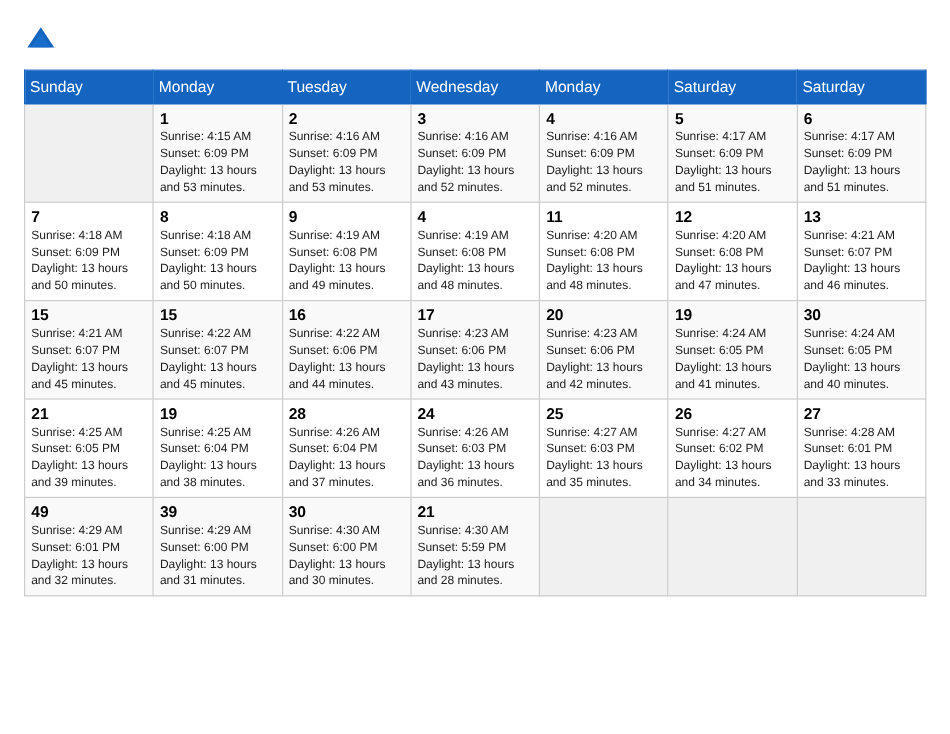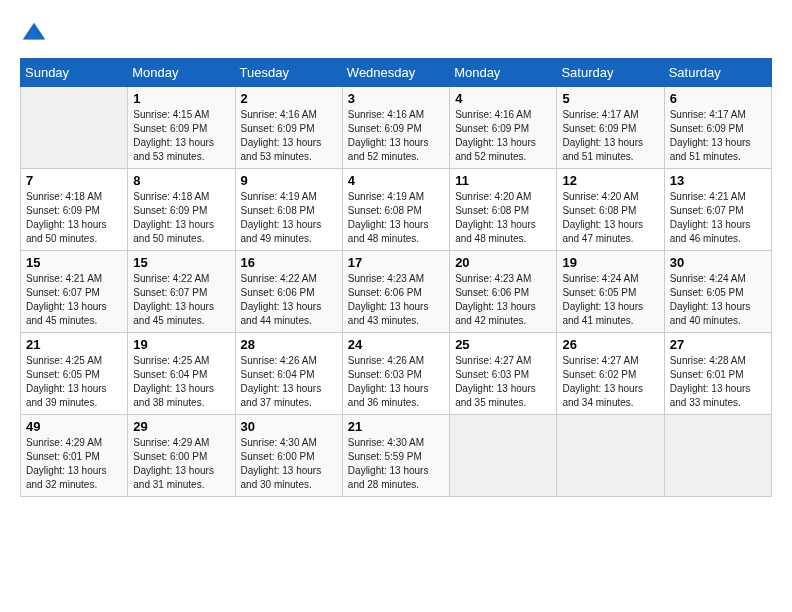--- a/index.html
+++ b/index.html
@@ -227,21 +227,21 @@
           <span class="day-num">27</span>
           <div class="cell-text">Sunrise: 4:28 AM<br>Sunset: 6:01 PM<br>Daylight: 13 hours and 33 minutes.</div>
         </td>
       </tr>
       <tr>
         <td>
           <span class="day-num">49</span>
           <div class="cell-text">Sunrise: 4:29 AM<br>Sunset: 6:01 PM<br>Daylight: 13 hours and 32 minutes.</div>
         </td>
         <td>
-          <span class="day-num">29</span>
+          <span class="day-num">39</span>
           <div class="cell-text">Sunrise: 4:29 AM<br>Sunset: 6:00 PM<br>Daylight: 13 hours and 31 minutes.</div>
         </td>
         <td>
           <span class="day-num">30</span>
           <div class="cell-text">Sunrise: 4:30 AM<br>Sunset: 6:00 PM<br>Daylight: 13 hours and 30 minutes.</div>
         </td>
         <td>
           <span class="day-num">21</span>
           <div class="cell-text">Sunrise: 4:30 AM<br>Sunset: 5:59 PM<br>Daylight: 13 hours and 28 minutes.</div>
         </td>

